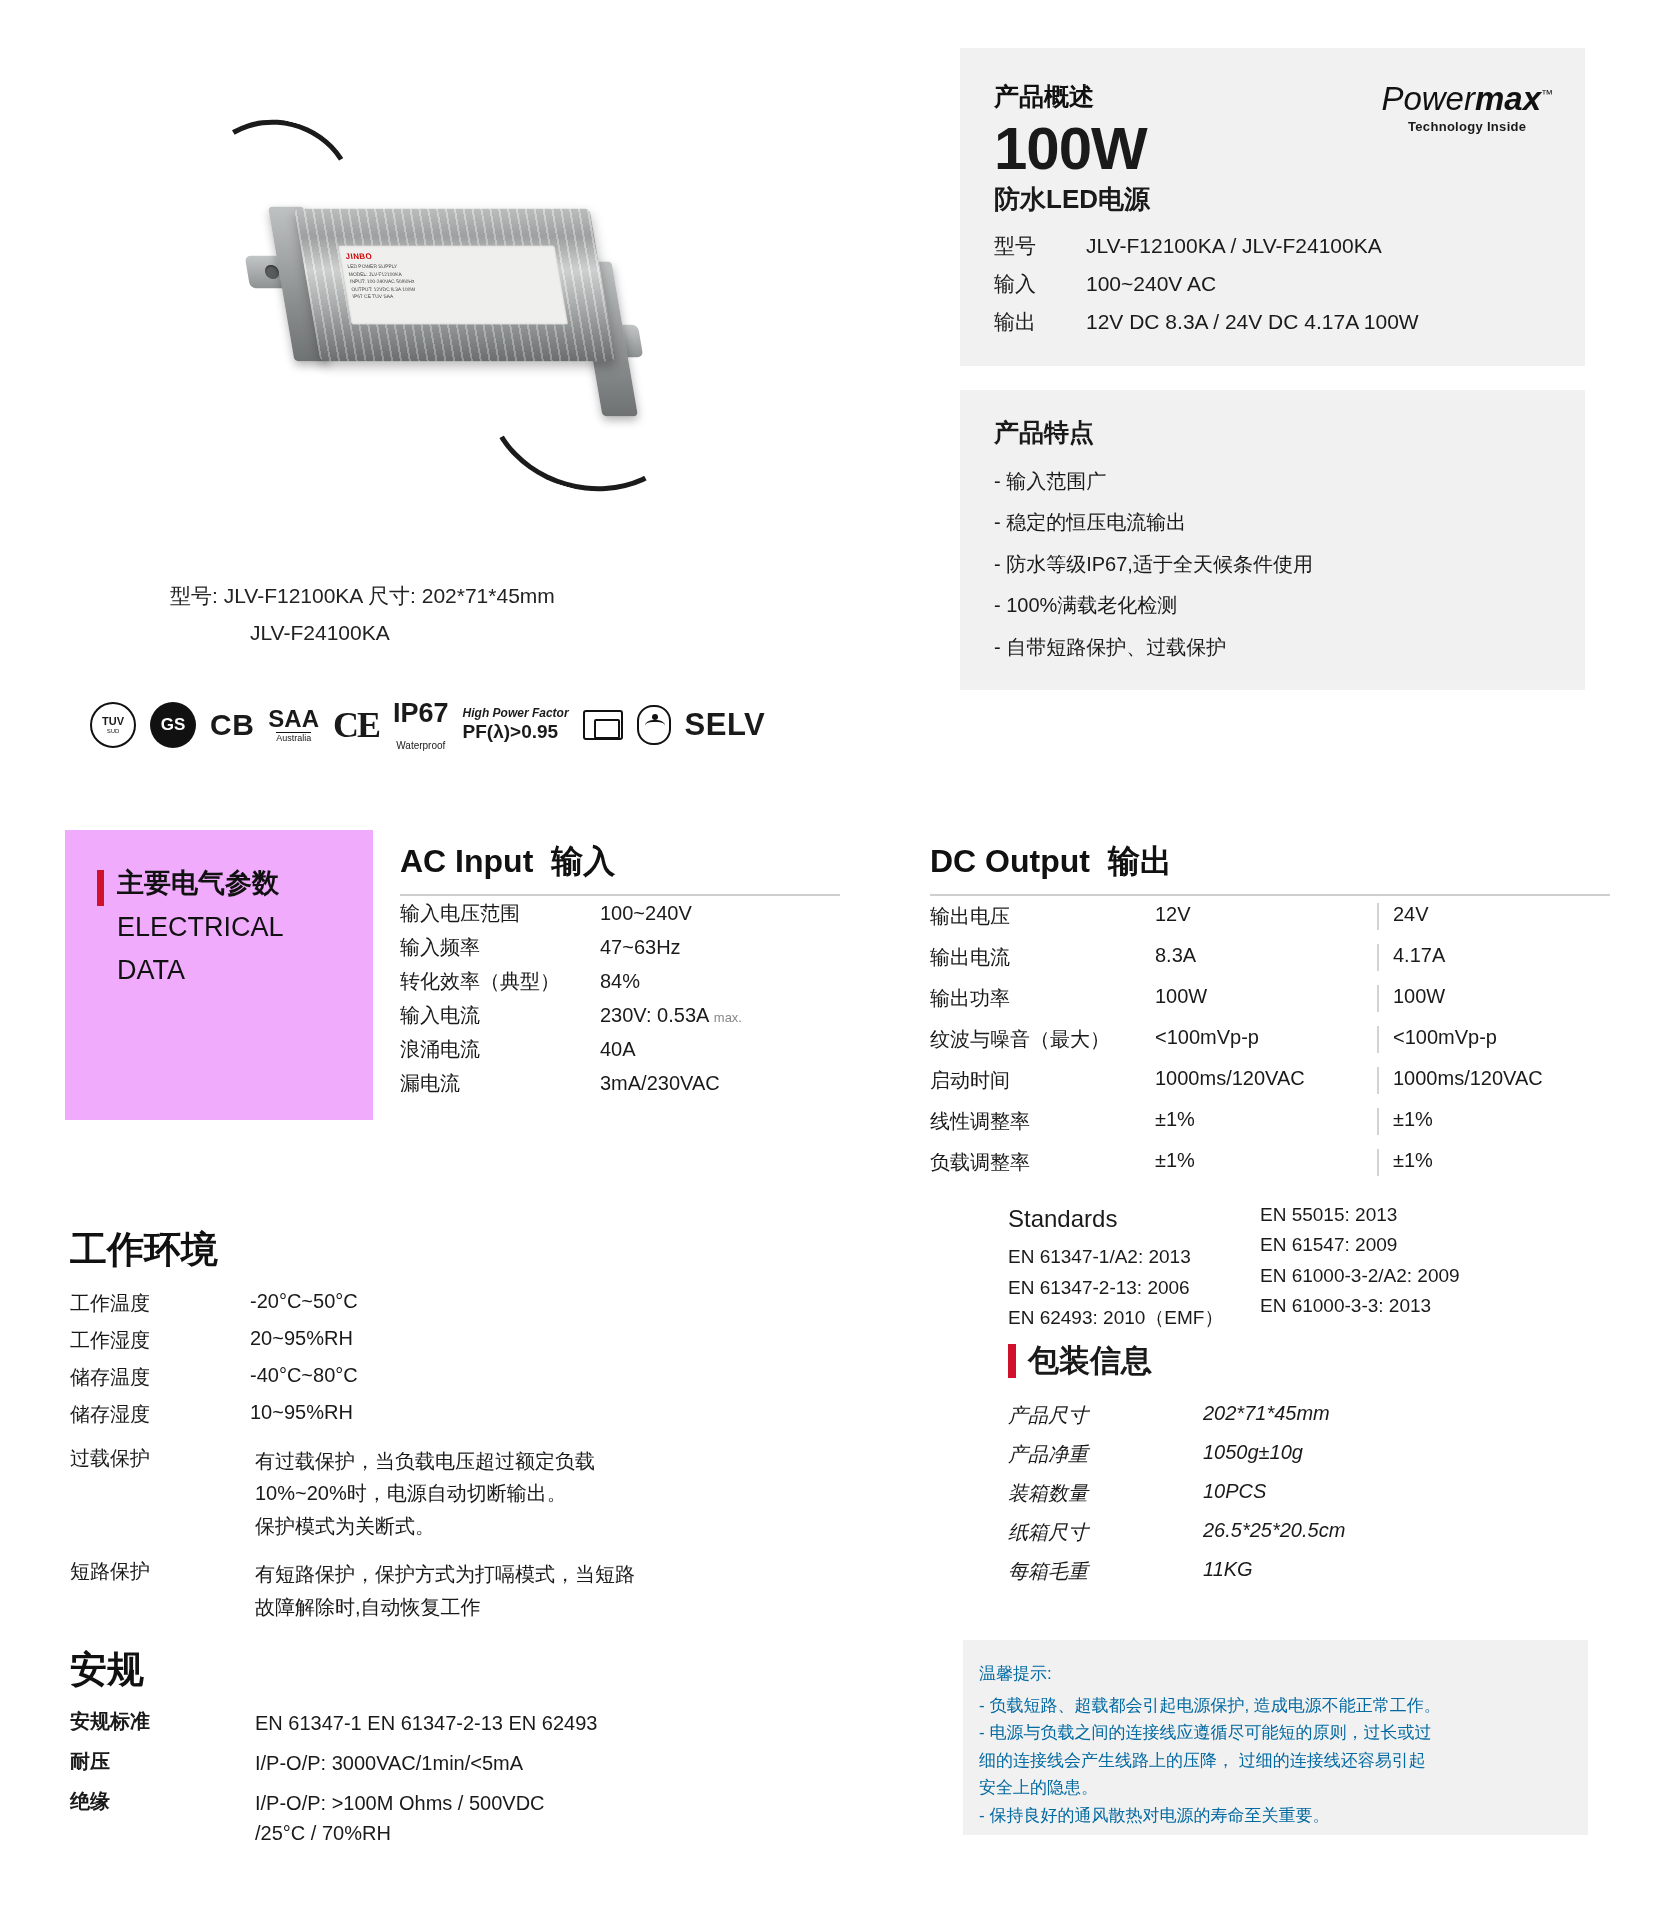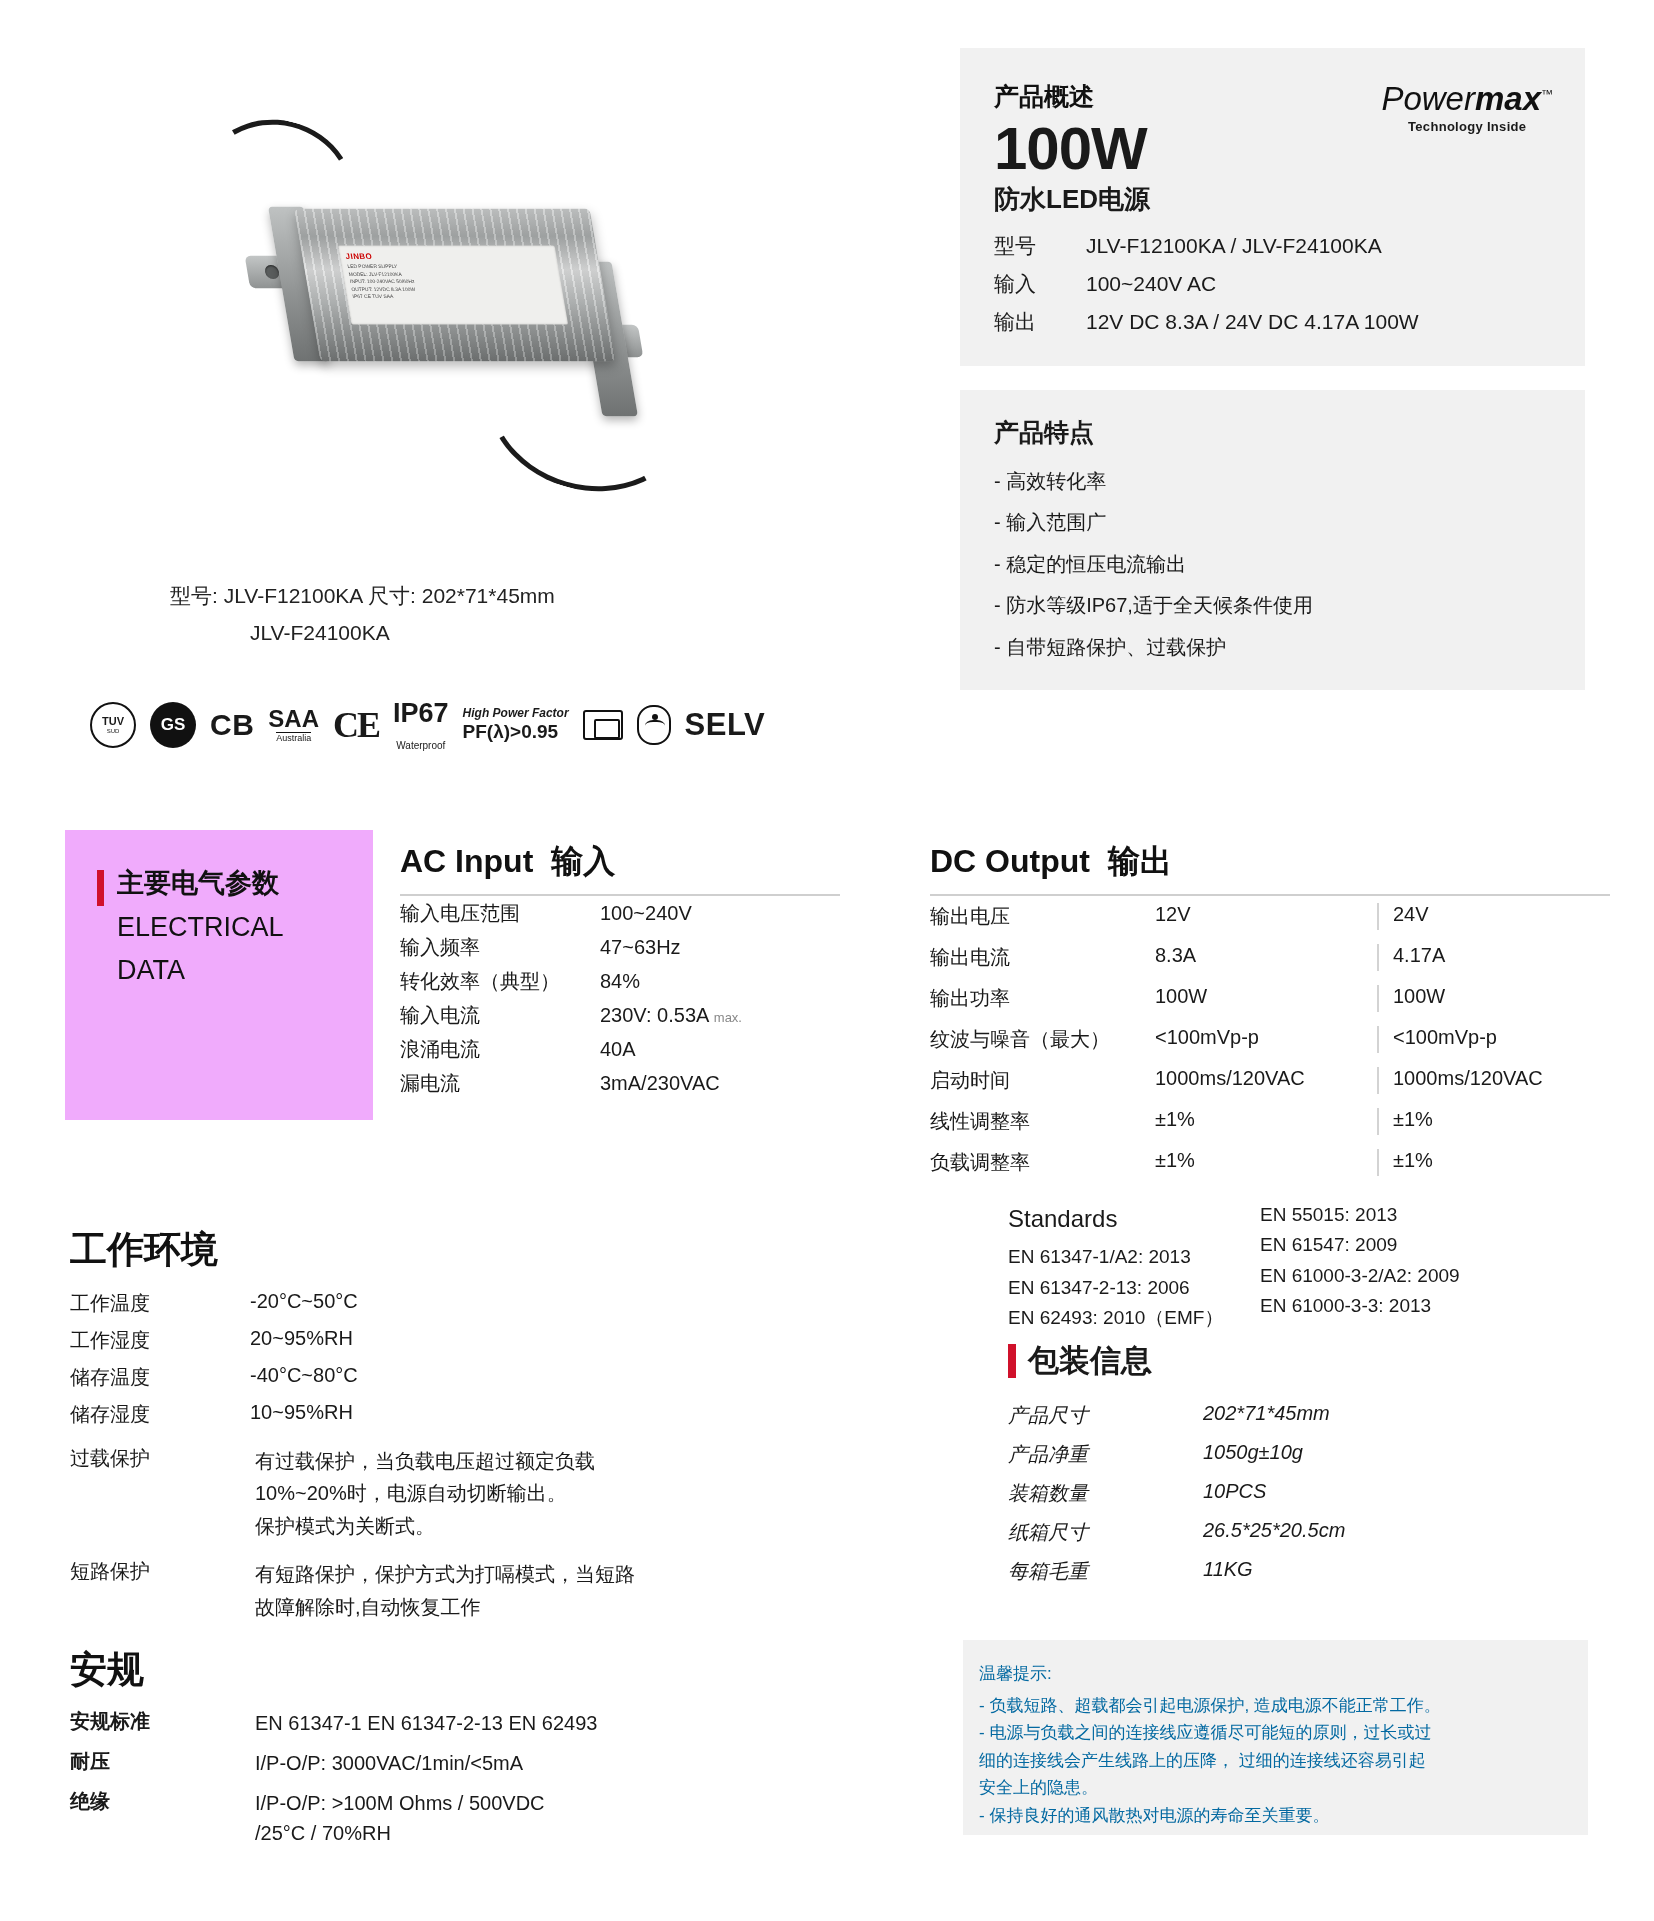--- a/index.html
+++ b/index.html
@@ -362,24 +362,24 @@
         </div>
         <div class="pm-tag">Technology Inside</div>
       </div>
     </div>
   </div>
 
   <div class="features">
     <div class="features-inner">
       <div class="ft-title">产品特点</div>
       <div class="ft-list">
-        <div>- 高效转化率</div>
         <div>- 输入范围广</div>
         <div>- 稳定的恒压电流输出</div>
         <div>- 防水等级IP67,适于全天候条件使用</div>
+        <div>- 100%满载老化检测</div>
         <div>- 自带短路保护、过载保护</div>
       </div>
     </div>
   </div>
 
   <div class="elec-box">
     <div class="elec-bar"></div>
     <div class="elec-text">
       <div class="cn">主要电气参数</div>
       <div>ELECTRICAL</div>

